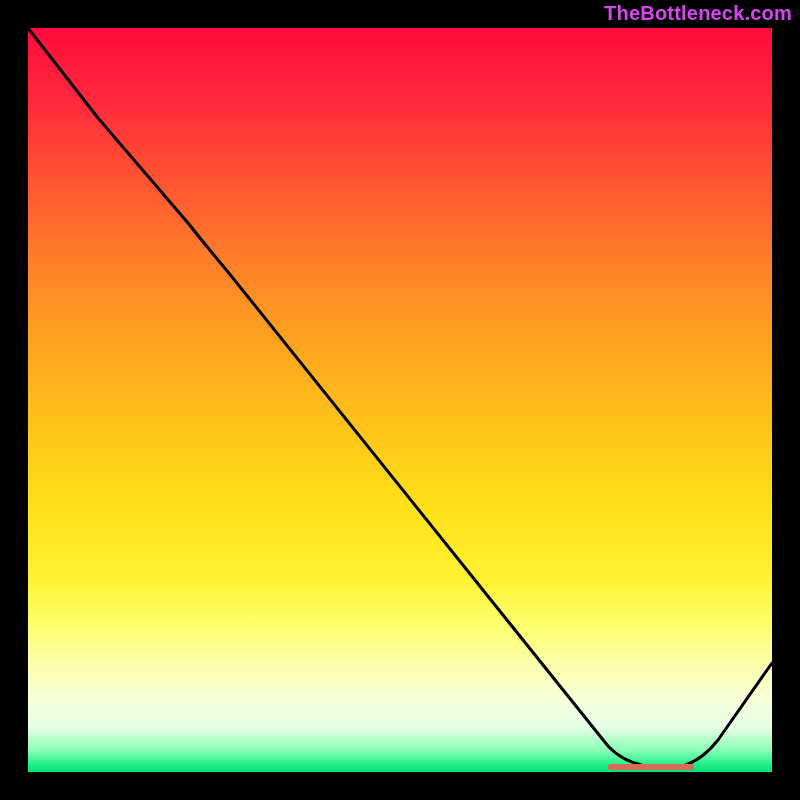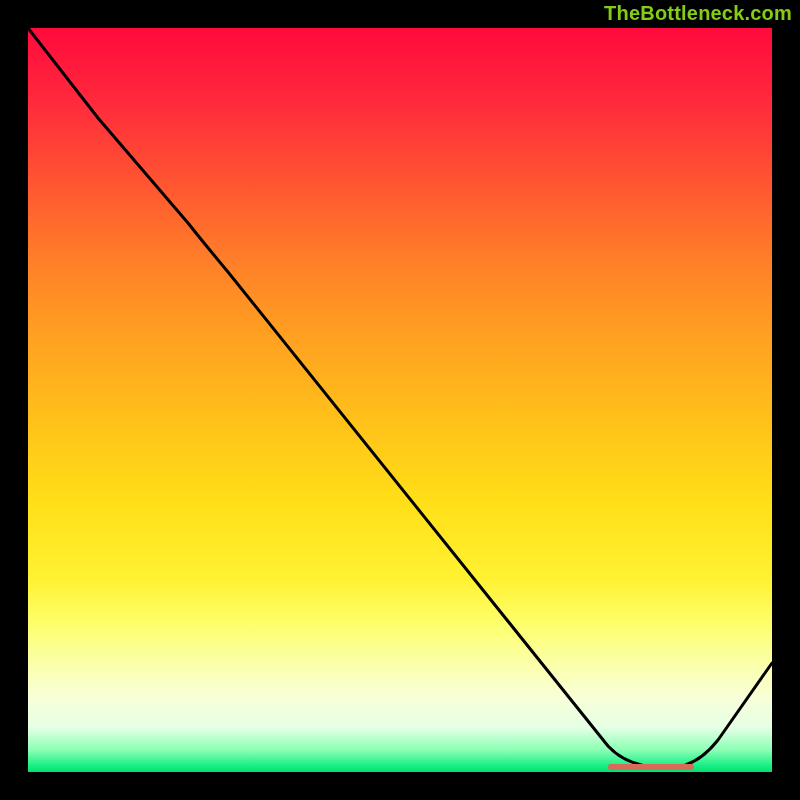--- a/index.html
+++ b/index.html
@@ -13,21 +13,21 @@
   }
   .wrap {
     position: relative;
     width: 800px;
     height: 800px;
   }
   .watermark {
     position: absolute;
     top: 2px;
     right: 8px;
-    color: #84cc16;
+    color: #d946ef;
     font-size: 20px;
     font-weight: 600;
     letter-spacing: 0.2px;
     z-index: 10;
   }
   .plot {
     position: absolute;
     left: 28px;
     top: 28px;
     width: 744px;

